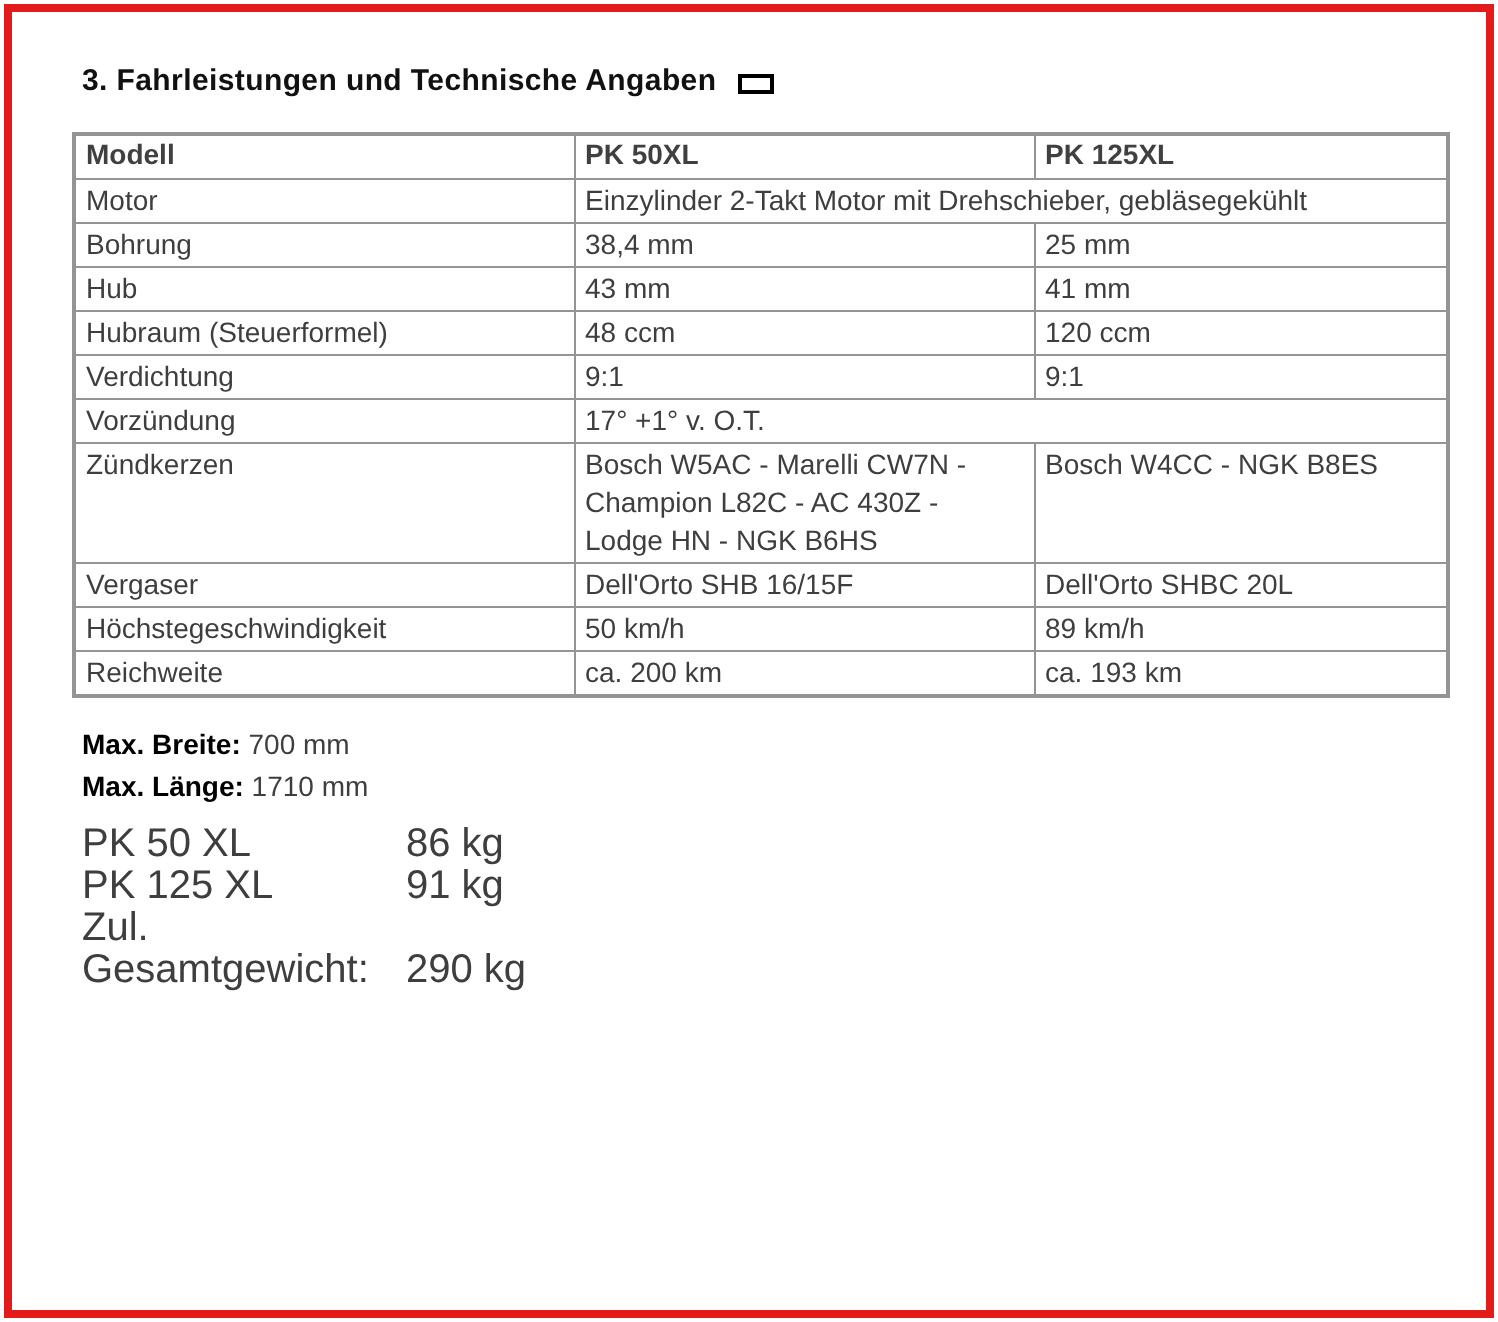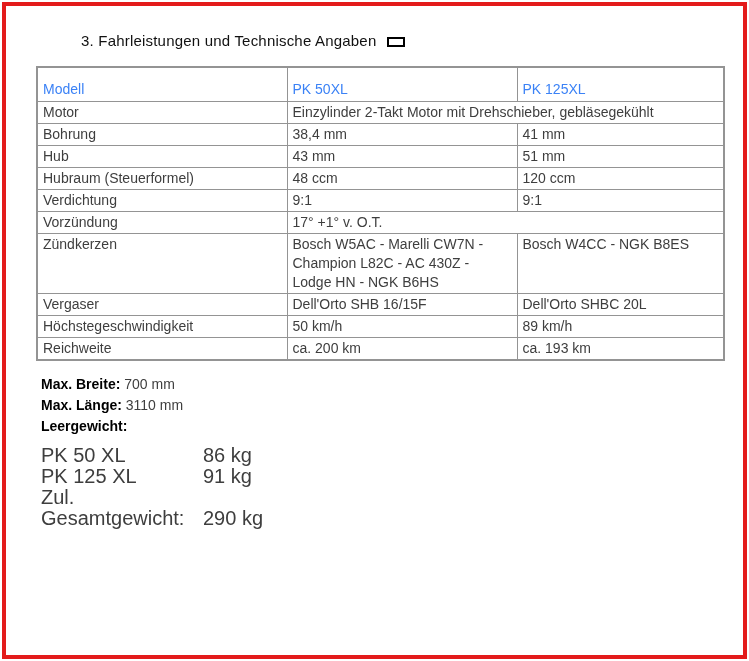--- a/index.html
+++ b/index.html
@@ -9,36 +9,36 @@
     background:#fff;
   }
   .frame {
     width:100%; height:100%; box-sizing:border-box;
     border:4px solid #e31b1b; background:#fff; overflow:hidden;
   }
   .title-row {
     margin:26px 0 0 35px; display:flex; align-items:center;
   }
   .title {
-    font-size:15px; font-weight:normal; color:#111; letter-spacing:0.2px;margin-left:40px;
+    font-size:15px; font-weight:bold; color:#111; letter-spacing:0.2px;
   }
   .rect-icon {
     display:inline-block; width:14px; height:6px;
     border:2px solid #000; margin-left:11px; margin-top:2px;
   }
   table.spec {
     margin:17px 0 0 30px; width:687px; border-collapse:collapse;
     border:2px solid #949494; table-layout:fixed;
   }
   table.spec th, table.spec td {
     border:1px solid #949494; padding:1px 5px; vertical-align:top;
     font-size:14px; line-height:19px; text-align:left;
     overflow:hidden;
   }
-  table.spec th { font-weight:normal; color:#3b82f6; padding-top:12px; padding-bottom:2px; }
+  table.spec th { font-weight:bold; color:#404040; padding-top:0; padding-bottom:2px; }
   table.spec td { color:#3e3e3e; }
   td.center { text-align:center; }
   td.pre { white-space:pre-wrap; }
   .specs {
     margin:13px 0 0 35px; font-size:14px; line-height:21px; color:#3e3e3e;
   }
   .specs b { color:#000; }
   .weights {
     margin:8px 0 0 35px; font-size:20px; line-height:21px; color:#3e3e3e;
   }
@@ -67,26 +67,26 @@
         <th>PK 50XL</th>
         <th>PK 125XL</th>
       </tr>
       <tr>
         <td>Motor</td>
         <td colspan="2">Einzylinder 2-Takt Motor mit Drehschieber, gebläsegekühlt</td>
       </tr>
       <tr>
         <td>Bohrung</td>
         <td>38,4 mm</td>
-        <td>41 mm</td>
+        <td>25 mm</td>
       </tr>
       <tr>
         <td>Hub</td>
         <td>43 mm</td>
-        <td>51 mm</td>
+        <td>41 mm</td>
       </tr>
       <tr>
         <td>Hubraum (Steuerformel)</td>
         <td>48 ccm</td>
         <td>120 ccm</td>
       </tr>
       <tr>
         <td>Verdichtung</td>
         <td>9:1</td>
         <td>9:1</td>
@@ -115,22 +115,21 @@
       <tr>
         <td>Reichweite</td>
         <td>ca. 200 km</td>
         <td>ca. 193 km</td>
       </tr>
     </tbody>
       </table>
 
     <div class="specs">
       <div><b>Max. Breite:</b> <span>700 mm</span></div>
-      <div><b>Max. Länge:</b> <span>3110 mm</span></div>
-      <div><b>Leergewicht:</b> <span></span></div>
+      <div><b>Max. Länge:</b> <span>1710 mm</span></div>
     </div>
 
     <div class="weights">
       <div><span class="model">PK 50 XL</span><span>86 kg</span></div>
       <div><span class="model">PK 125 XL</span><span>91 kg</span></div>
       <div><span class="model">Zul. Gesamtgewicht:</span><span>290 kg</span></div>
     </div>
 
   </div>
 </div>

